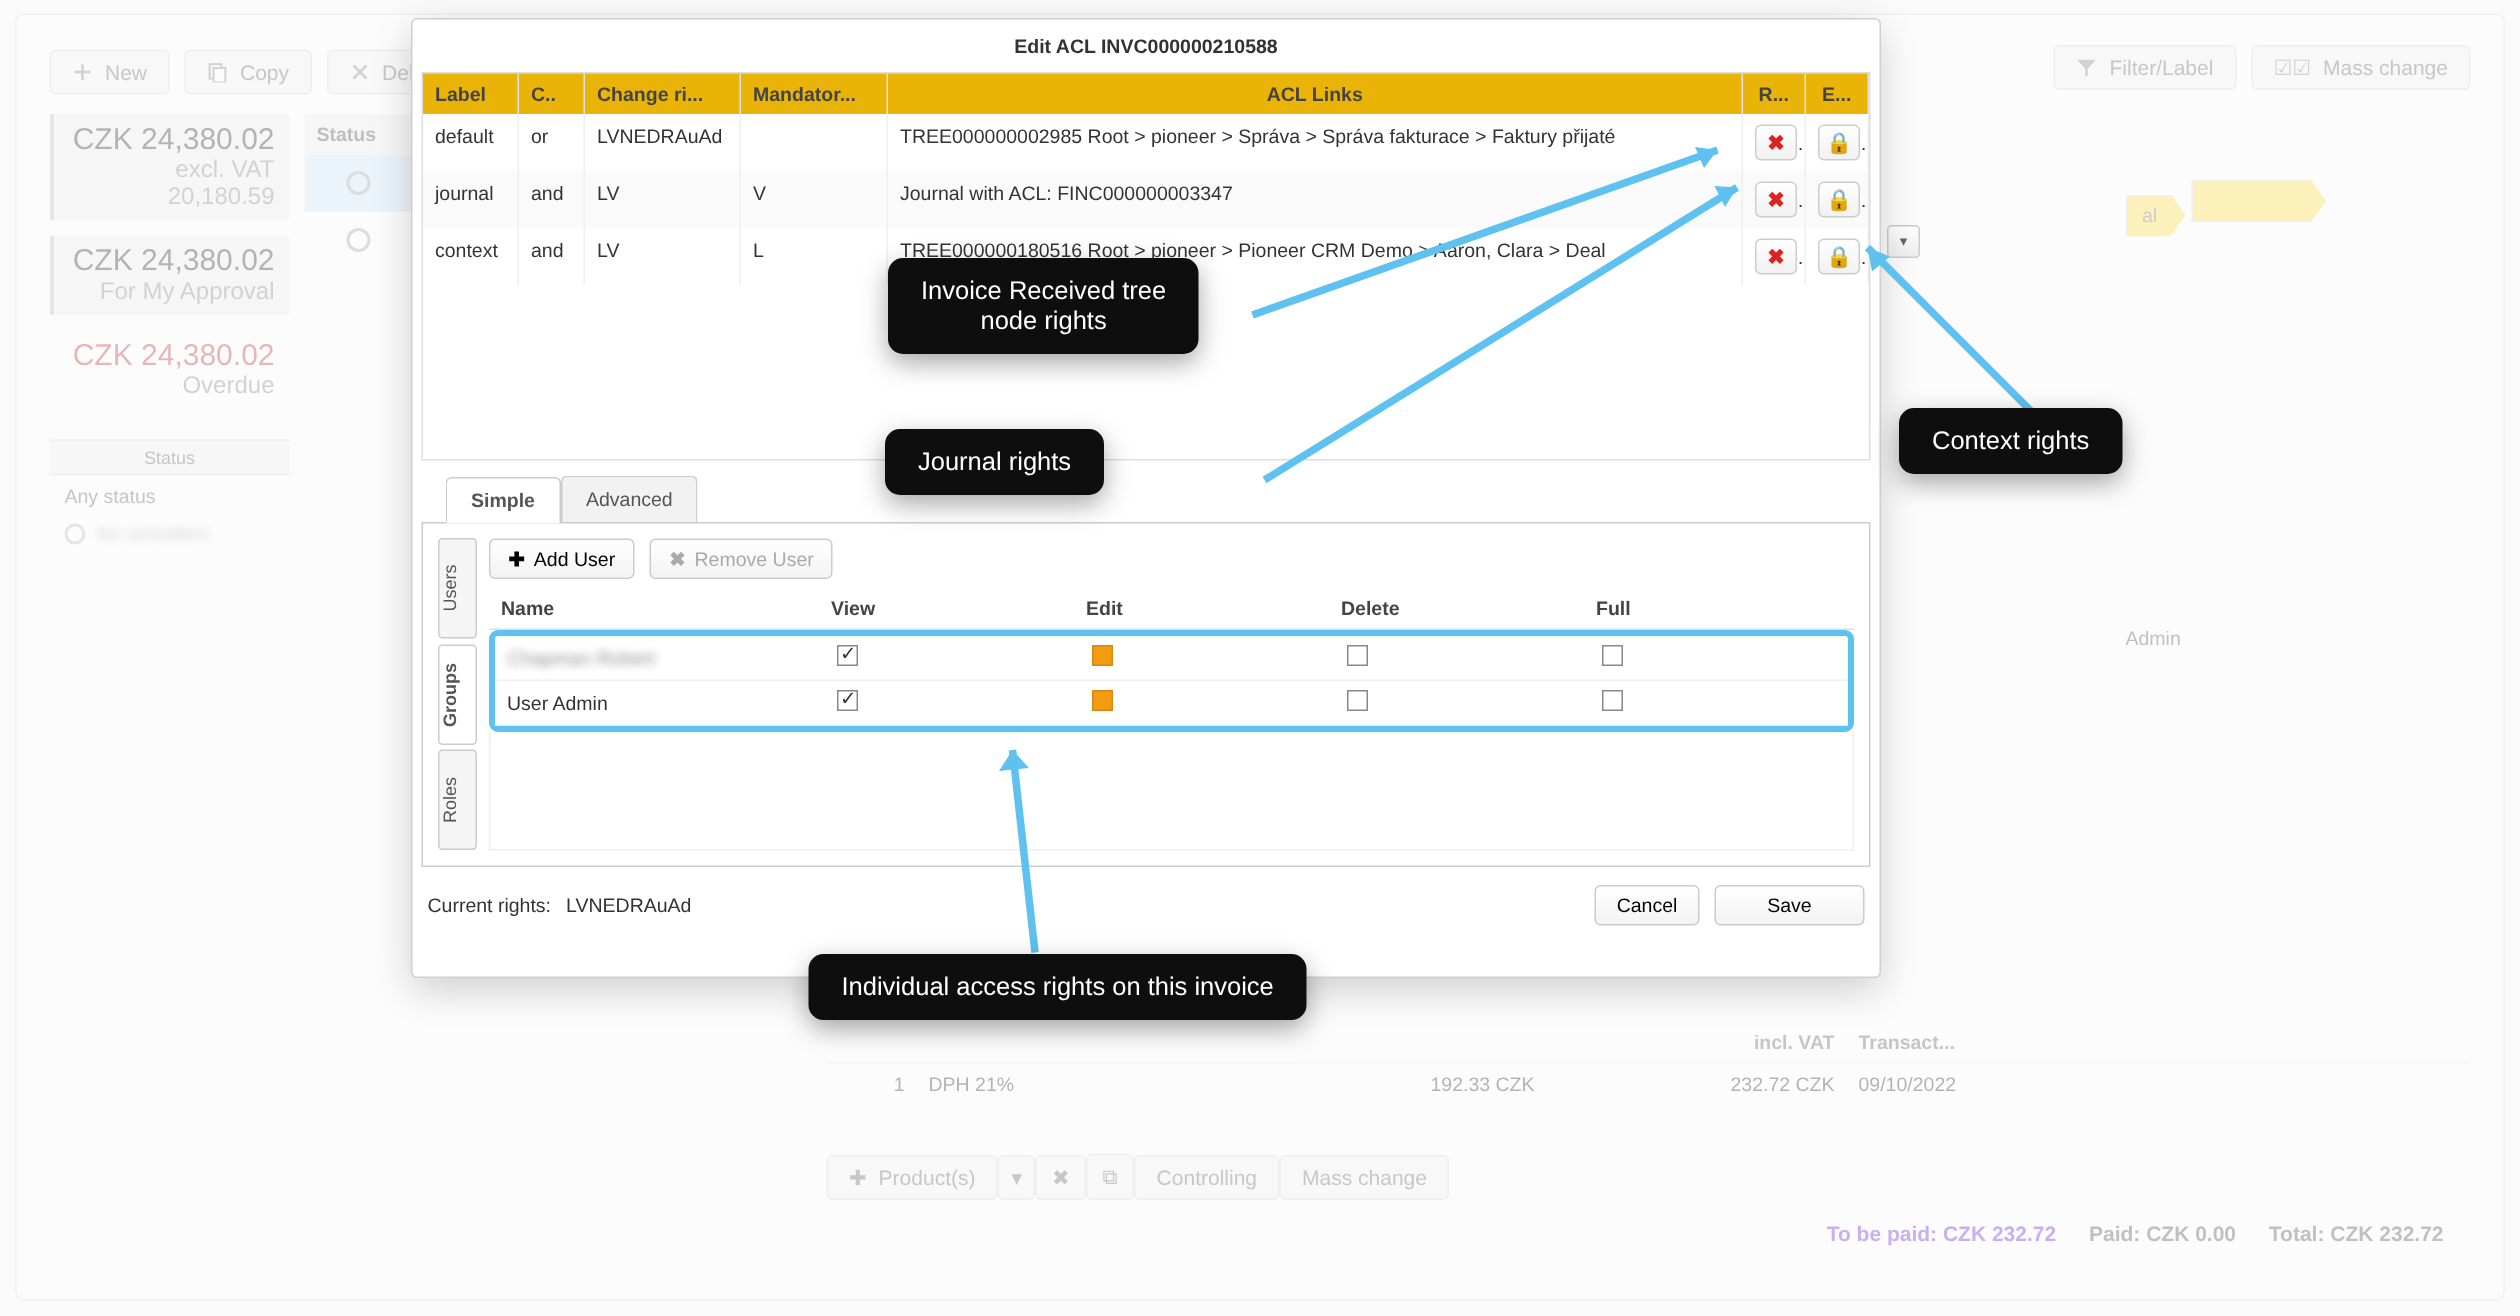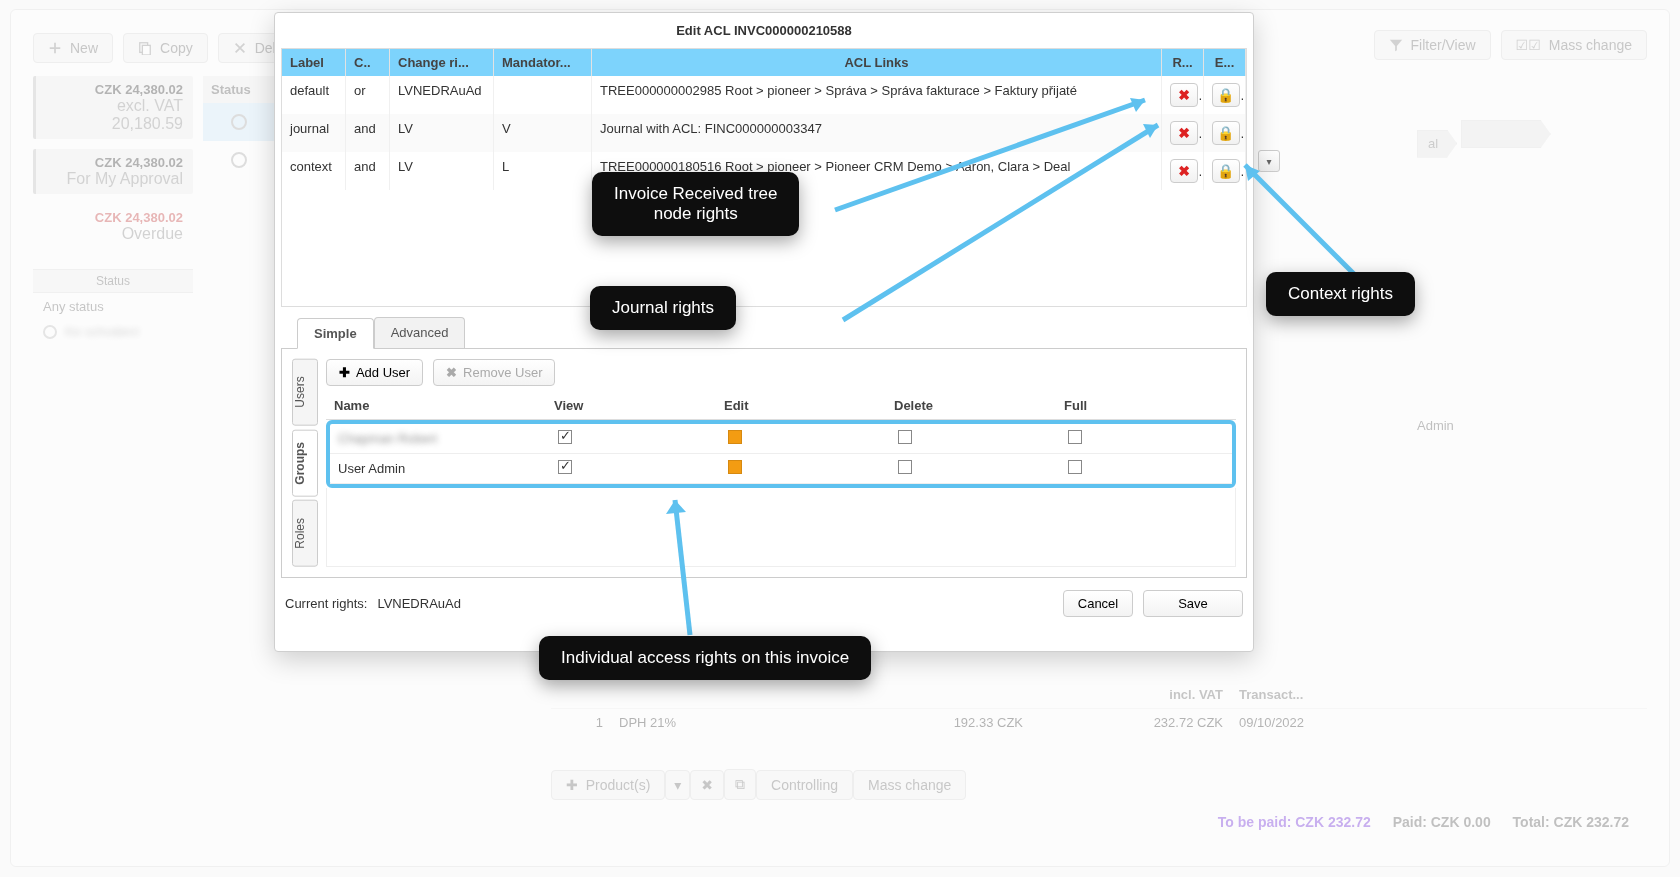--- a/index.html
+++ b/index.html
@@ -49,39 +49,39 @@
     cursor: pointer;
   }
   .tbtn svg, .icon14 { width:14px; height:14px; }
   .toolbar-right { position:absolute; right:22px; top:20px; display:flex; gap:10px; }
 
   .left-col {
     position:absolute; left:22px; top:66px; width:160px;
   }
   .left-card { text-align:right; padding:6px 10px; border-radius:2px; }
   .left-card.sel { background:#ececec; border-left:3px solid #bdbdbd; }
-  .amt { font-weight:700; font-size:13px; }
+  .amt { font-weight:400; font-size:20px; }
   .amt.red { color:#c43b3b; }
   .sub { color:#8a8a8a; font-size:16px; }
   .left-status-hdr { margin-top:20px; background:#f0f0f0; text-align:center; padding:4px 0; font-size:12px; color:#666; border-top:1px solid #ddd; border-bottom:1px solid #ddd;}
   .left-any { padding:6px 10px; color:#666; }
   .left-radio { display:flex; align-items:center; gap:8px; padding:4px 10px; color:#bbb; }
   .faux-radio { width:14px; height:14px; border:2px solid #bcbcbc; border-radius:50%; display:inline-block;}
 
   .status-col {
     position:absolute; left:192px; top:66px; width:72px;
   }
   .status-hdr { background:#eee; padding:6px 8px; font-weight:600; color:#555; }
   .status-row { height:38px; display:flex; align-items:center; justify-content:center; }
   .status-row.sel { background:#cfe7f7; }
   .dot-ring { width:16px;height:16px;border:2px solid #a7a7a7;border-radius:50%; }
 
   
   .right-partial { position:absolute; right:22px; top:110px; width:230px; }
-  .crumb { display:inline-flex; align-items:center; height:28px; background:#e5e5e5;border:1px solid #ddd; padding:0 18px 0 10px; font-size:13px; color:#777; clip-path: polygon(0 0, calc(100% - 10px) 0, 100% 50%, calc(100% - 10px) 100%, 0 100%); }
+  .crumb { display:inline-flex; align-items:center; height:28px; background:#fde047;border:1px solid #ddd; padding:0 18px 0 10px; font-size:13px; color:#777; clip-path: polygon(0 0, calc(100% - 10px) 0, 100% 50%, calc(100% - 10px) 100%, 0 100%); }
   .right-owner { margin-top:260px; color:#555; }
   .bottom-table { position:absolute; right:22px; bottom:130px; left:540px; }
   .bt-head { display:flex; color:#666; font-size:13px; border-bottom:1px solid #eee; font-weight:600;}
   .bt-head > div, .bt-row > div { padding:6px 8px; }
   .bt-row { display:flex; }
   .c-qty{width:60px;text-align:right;} .c-tax{width:220px;} .c-amt{width:200px;text-align:right;} .c-incl{width:200px;text-align:right;} .c-date{width:180px;}
 
   .bottom-bar { position:absolute; left:540px; right:22px; bottom:66px; display:flex; align-items:center; }
   .totals { position:absolute; right:22px; bottom:36px; font-size:14px;}
   .to-paid{ color:#6d28d9; font-weight:600; margin-right:18px;}
@@ -94,21 +94,21 @@
     width:980px; height:640px;
     background:#fff;
     border:1px solid #cfcfcf;
     border-radius:4px;
     box-shadow: 0 8px 26px rgba(0,0,0,0.18);
     display:flex; flex-direction:column;
     z-index:50;
   }
   .modal-title { text-align:center; font-weight:600; padding:10px 0; }
   .acl-table { border:1px solid #ddd; margin:0 6px; }
-  .acl-head { display:flex; background:#7dd3fc; font-weight:600; color:#444;}
+  .acl-head { display:flex; background:#eab308; font-weight:600; color:#444;}
   .acl-head > div { padding:6px 8px; border-right:1px solid #e2e2e2; white-space:nowrap; overflow:hidden; text-overflow:ellipsis;}
   .acl-body { height:230px; overflow:auto; }
   .acl-row { display:flex; }
   .acl-row:nth-child(even){ background:#fafafa; }
   .acl-row > div { padding:7px 8px; border-right:1px solid #f0f0f0; white-space:nowrap; overflow:hidden; text-overflow:ellipsis;}
   .w-label{width:64px;} .w-c{width:44px;} .w-cr{width:104px;} .w-m{width:98px;}
   .w-links{flex:1;} .w-r{width:42px;text-align:center;} .w-e{width:42px;text-align:center;}
   .mini-btn { display:inline-flex; width:28px;height:24px;align-items:center;justify-content:center;border:1px solid #ccc;border-radius:4px;background:linear-gradient(#fff,#f1f1f1); cursor:pointer;}
   .x-red{ color:#d22; font-weight:bold; font-size:14px;}
   .lock{ color:#d69a00; font-size:14px;}
@@ -174,21 +174,21 @@
           <path d="M3 3l10 10M13 3L3 13" stroke="#8a8a8a" stroke-width="2"></path>
         </svg>
       <span>Del...</span>
     </button>
   </div>
   <div class="toolbar-right">
     <button class="tbtn">
       <svg class="icon14" viewBox="0 0 16 16">
           <path d="M1 2h14L9 9v5l-2 1V9z" fill="#8a8a8a"></path>
         </svg>
-      <span>Filter/View</span>
+      <span>Filter/Label</span>
     </button>
     <button class="tbtn">
       <span style="color:#8a8a8a">☑☑</span>
       <span>Mass change</span>
     </button>
   </div>
 
   <div class="left-col">
     <div class="left-card sel">
       <div class="amt">CZK 24,380.02</div>

